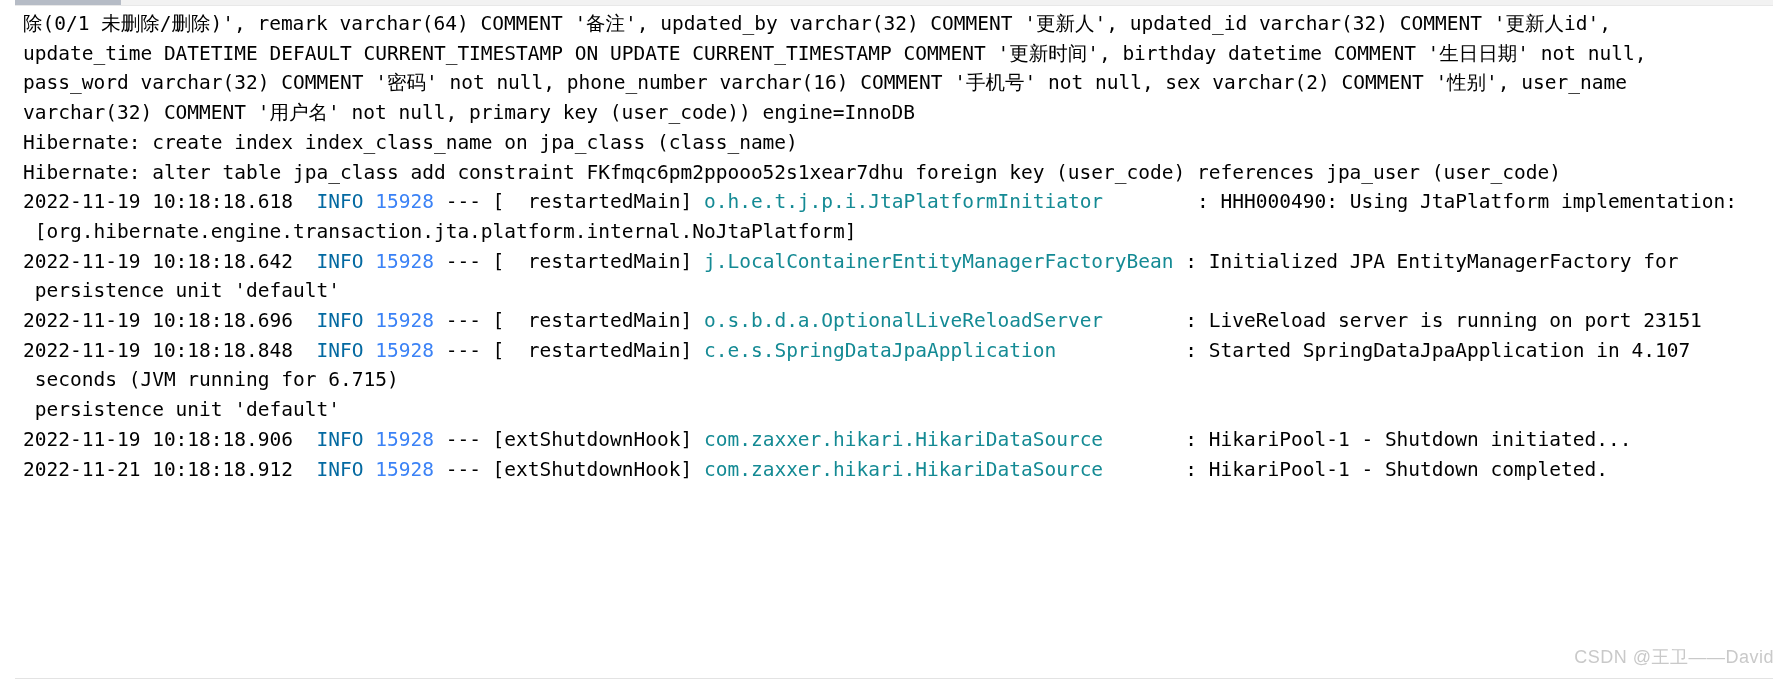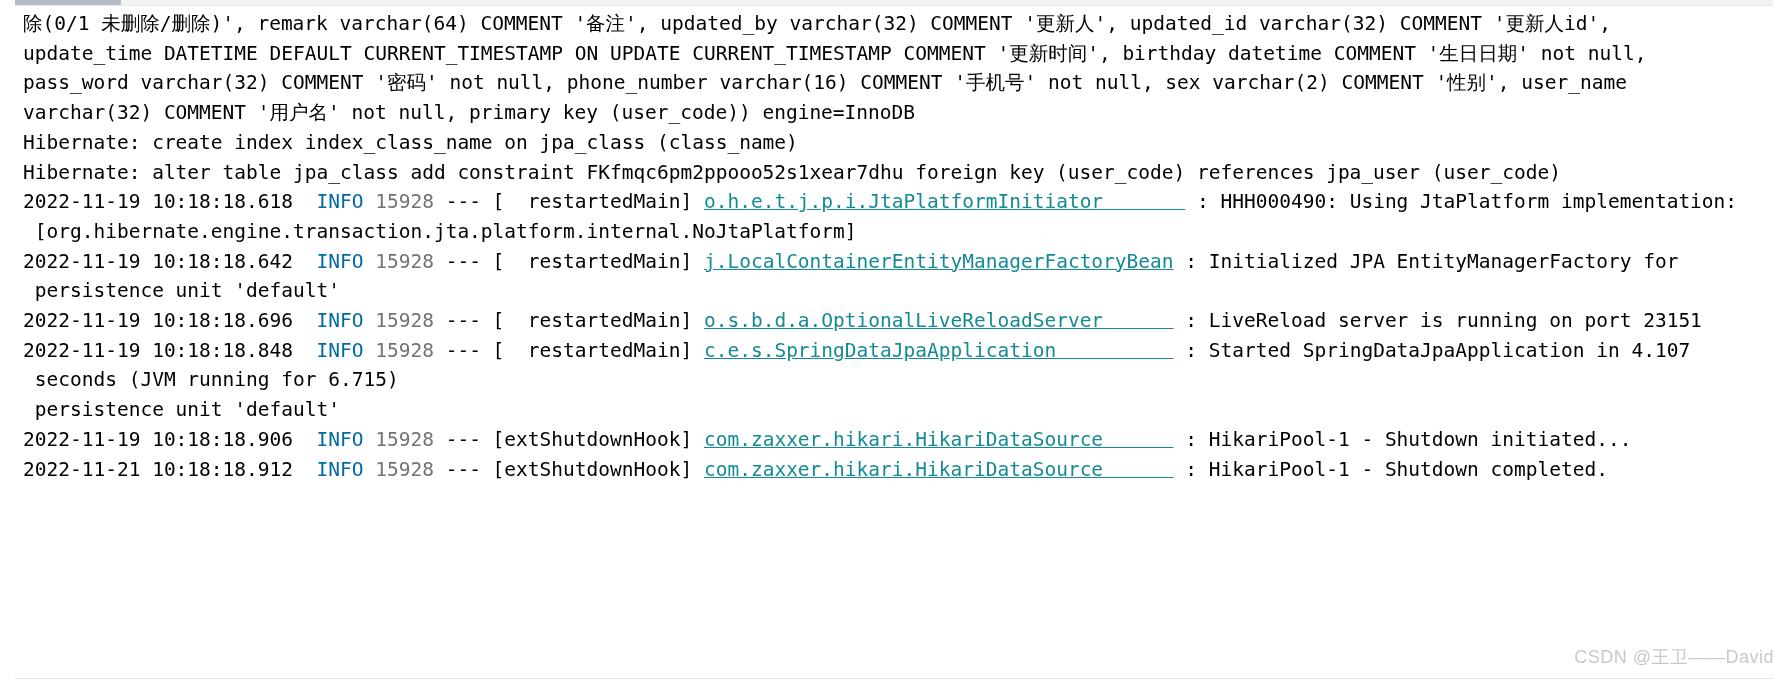--- a/index.html
+++ b/index.html
@@ -48,22 +48,22 @@
     font-size: 19.5px;
     line-height: 29.7px;
     white-space: pre;
     color: #000000;
     letter-spacing: 0px;
   }
   .line.blank {
     color: transparent;
   }
   .c-info  { color: #0369a1; }
-  .c-pid   { color: #737373; text-align: center; }
-  .c-logger{ color: #148a94; text-decoration: underline; }
+  .c-pid   { color: #3b82f6; text-align: center; }
+  .c-logger{ color: #148a94; }
   .c-exit  { color: #1a1aa8; }
   .watermark {
     position: absolute;
     right: 14px;
     bottom: 10px;
     font-family: "Liberation Sans", sans-serif;
     font-size: 18px;
     color: #c9c9c9;
     white-space: pre;
     letter-spacing: 0.5px;

